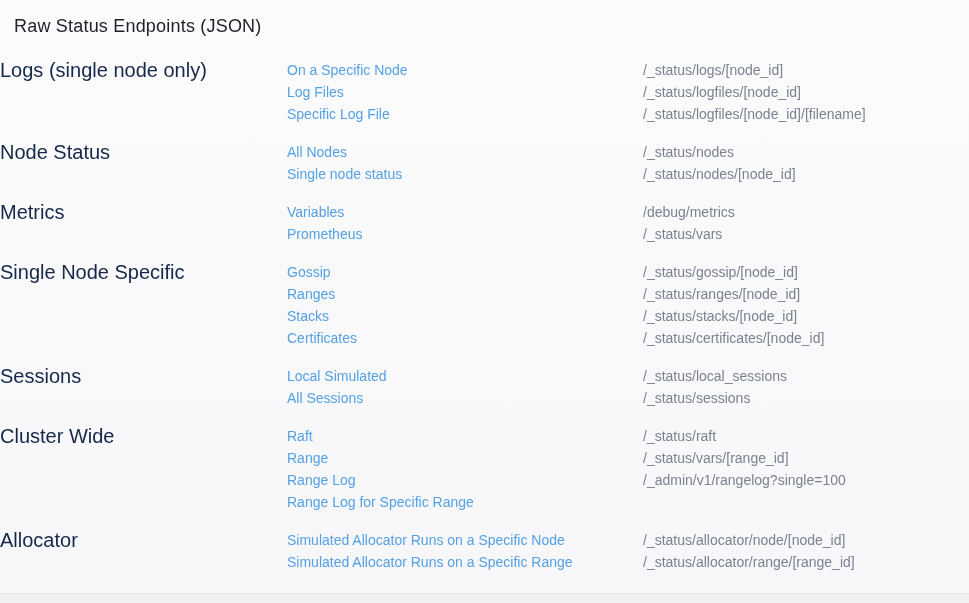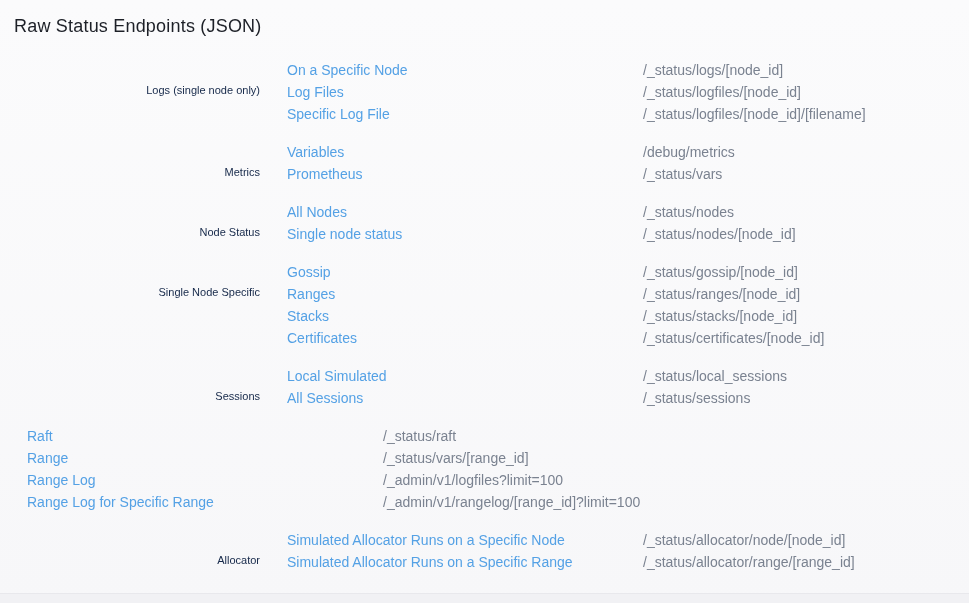--- a/index.html
+++ b/index.html
@@ -35,25 +35,23 @@
   .endpoints {
     margin-top: 21px;
   }
   .section {
     display: flex;
     margin-bottom: 16px;
   }
   .category {
     width: 260px;
     flex: 0 0 260px;
-    text-align: right;
-    font-size: 11px;
+    font-size: 20px;
     line-height: 22px;
     color: var(--category-color);
-    margin-top: 20px;
   }
   .rows {
     flex: 1;
     padding-left: 27px;
   }
   .row {
     display: flex;
     align-items: baseline;
     font-size: 14px;
     line-height: 22px;
@@ -96,46 +94,46 @@
           <a class="link" href="#">Log Files</a>
           <span class="path">/_status/logfiles/[node_id]</span>
         </div>
         <div class="row">
           <a class="link" href="#">Specific Log File</a>
           <span class="path">/_status/logfiles/[node_id]/[filename]</span>
         </div>
       </div>
     </div>
     <div class="section">
+      <div class="category">Node Status</div>
+      <div class="rows">
+        <div class="row">
+          <a class="link" href="#">All Nodes</a>
+          <span class="path">/_status/nodes</span>
+        </div>
+        <div class="row">
+          <a class="link" href="#">Single node status</a>
+          <span class="path">/_status/nodes/[node_id]</span>
+        </div>
+      </div>
+    </div>
+    <div class="section">
       <div class="category">Metrics</div>
       <div class="rows">
         <div class="row">
           <a class="link" href="#">Variables</a>
           <span class="path">/debug/metrics</span>
         </div>
         <div class="row">
           <a class="link" href="#">Prometheus</a>
           <span class="path">/_status/vars</span>
         </div>
       </div>
     </div>
     <div class="section">
-      <div class="category">Node Status</div>
-      <div class="rows">
-        <div class="row">
-          <a class="link" href="#">All Nodes</a>
-          <span class="path">/_status/nodes</span>
-        </div>
-        <div class="row">
-          <a class="link" href="#">Single node status</a>
-          <span class="path">/_status/nodes/[node_id]</span>
-        </div>
-      </div>
-    </div>
-    <div class="section">
       <div class="category">Single Node Specific</div>
       <div class="rows">
         <div class="row">
           <a class="link" href="#">Gossip</a>
           <span class="path">/_status/gossip/[node_id]</span>
         </div>
         <div class="row">
           <a class="link" href="#">Ranges</a>
           <span class="path">/_status/ranges/[node_id]</span>
         </div>
@@ -156,36 +154,36 @@
           <a class="link" href="#">Local Simulated</a>
           <span class="path">/_status/local_sessions</span>
         </div>
         <div class="row">
           <a class="link" href="#">All Sessions</a>
           <span class="path">/_status/sessions</span>
         </div>
       </div>
     </div>
     <div class="section">
+      <div class="category">Cluster Wide</div>
       <div class="rows">
         <div class="row">
           <a class="link" href="#">Raft</a>
           <span class="path">/_status/raft</span>
         </div>
         <div class="row">
           <a class="link" href="#">Range</a>
           <span class="path">/_status/vars/[range_id]</span>
         </div>
         <div class="row">
           <a class="link" href="#">Range Log</a>
-          <span class="path">/_admin/v1/logfiles?limit=100</span>
+          <span class="path">/_admin/v1/rangelog?single=100</span>
         </div>
         <div class="row">
           <a class="link" href="#">Range Log for Specific Range</a>
-          <span class="path">/_admin/v1/rangelog/[range_id]?limit=100</span>
         </div>
       </div>
     </div>
     <div class="section">
       <div class="category">Allocator</div>
       <div class="rows">
         <div class="row">
           <a class="link" href="#">Simulated Allocator Runs on a Specific Node</a>
           <span class="path">/_status/allocator/node/[node_id]</span>
         </div>

